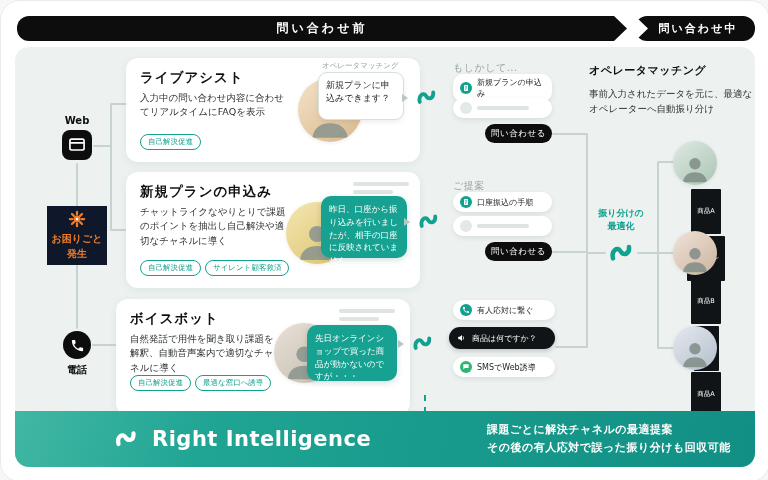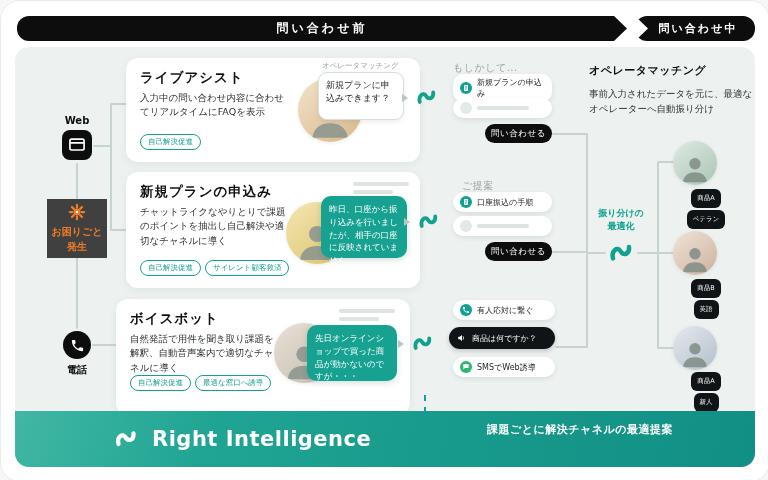--- a/index.html
+++ b/index.html
@@ -56,29 +56,29 @@
   .panel-label{position:absolute;font-size:10px;color:#9aa6a2;letter-spacing:.5px;}
   .btn-dark{position:absolute;background:#0d0d0d;color:#fff;border-radius:10px;font-size:8.5px;
             display:flex;align-items:center;justify-content:center;letter-spacing:.5px;cursor:pointer;}
 
   .chev{position:absolute;width:0;height:0;border-left:6px solid #b9c6c2;border-top:4px solid transparent;border-bottom:4px solid transparent;}
 
   
   .rail-label{position:absolute;font-size:10px;font-weight:bold;color:#0d0d0d;text-align:center;}
   .web-ico{position:absolute;width:30px;height:30px;background:#0d0d0d;border-radius:8px;display:flex;align-items:center;justify-content:center;}
   .tel-ico{position:absolute;width:28px;height:28px;background:#0d0d0d;border-radius:50%;display:flex;align-items:center;justify-content:center;}
-  .trouble{position:absolute;left:46px;top:198px;width:60px;background:#404040;text-align:center;padding:4px 0;}
+  .trouble{position:absolute;left:46px;top:205px;width:60px;background:#0f172a;text-align:center;padding:4px 0;}
   .trouble-text{color:#ee7d26;font-size:10px;font-weight:bold;line-height:1.45;}
 
   
   .match-title{position:absolute;left:588px;top:62px;font-size:11px;font-weight:bold;letter-spacing:.5px;}
   .match-desc{position:absolute;left:588px;top:86px;width:164px;font-size:9.5px;line-height:1.55;color:#2d3331;}
   .hub-label{position:absolute;width:70px;text-align:center;color:#12a18f;font-size:9px;font-weight:bold;line-height:1.4;}
   .op-tags{position:absolute;width:60px;display:flex;flex-direction:column;align-items:center;gap:2px;}
-  .op-tag{background:#101417;color:#fff;font-size:6.5px;padding:5px 6px;border-radius:6px;white-space:nowrap;margin-left:22px;}
+  .op-tag{background:#101417;color:#fff;font-size:6.5px;padding:18px 6px;border-radius:1px;white-space:nowrap;margin-left:22px;}
 
   
   .footer{position:absolute;left:14px;top:410px;width:740px;height:56px;border-radius:0 0 14px 14px;
           background:linear-gradient(100deg,#28ad99 0%,#189b8c 55%,#128f85 100%);overflow:hidden;}
   .footer::before{content:"";position:absolute;left:-40px;top:0;width:420px;height:100%;
           background:linear-gradient(115deg,rgba(255,255,255,.14) 0%,rgba(255,255,255,0) 55%);}
   .brand{position:absolute;left:96px;top:0;height:56px;display:flex;align-items:center;gap:11px;}
   .brand-text{color:#fff;font-size:21px;font-weight:600;letter-spacing:.5px;}
   .footer-copy{position:absolute;left:472px;top:10px;color:#fff;font-size:11px;font-weight:bold;line-height:1.65;letter-spacing:.5px;}
 
@@ -207,21 +207,21 @@
       <span class="bar" style="width:40px;"></span>
     </div>
     <div class="bubble-teal" style="left:195px;top:24px;width:86px;height:62px;">昨日、口座から振り込みを行いましたが、相手の口座に反映されていません。</div>
   </div>
   <div class="chev" style="left:403px;top:217px;"></div>
   <div class="abs" style="left:414px;top:207px;">
     <svg width="27" height="27" viewBox="0 0 24 24">
         <path d="M6 16 C 4.5 10, 9.5 7, 11.5 10.5 C 13.5 14, 18.5 13.5, 18 7.5" fill="none" stroke="#12a18f" stroke-width="3.4" stroke-linecap="round"></path>
       </svg>
   </div>
-  <div class="panel-label" style="left:452px;top:178px;margin-left:9px;">ご提案</div>
+  <div class="panel-label" style="left:452px;top:178px;">ご提案</div>
   <div class="pill" style="left:452px;top:191px;width:99px;height:20px;">
     <span class="icon-circle" style="background:#12a18f;">
       <svg width="8" height="8" viewBox="0 0 24 24">
           <rect x="6" y="3" width="12" height="18" rx="2" fill="#fff"></rect>
           <g stroke="#12a18f" stroke-width="2">
             <line x1="9" y1="8" x2="15" y2="8"></line>
             <line x1="9" y1="12" x2="15" y2="12"></line>
             <line x1="9" y1="16" x2="13" y2="16"></line>
           </g>
         </svg>
@@ -332,16 +332,17 @@
     <div class="brand">
       <span style="display:flex;">
         <svg width="30" height="30" viewBox="0 0 24 24">
             <path d="M6 16 C 4.5 10, 9.5 7, 11.5 10.5 C 13.5 14, 18.5 13.5, 18 7.5" fill="none" stroke="#ffffff" stroke-width="3.4" stroke-linecap="round"></path>
           </svg>
       </span>
       <span class="brand-text">Right Intelligence</span>
     </div>
     <div class="footer-copy">
       <div>課題ごとに解決チャネルの最適提案</div>
+      <div>その後の有人応対で誤った振り分けも回収可能</div>
     </div>
   </div>
 
 </div>
 
 </body></html>

